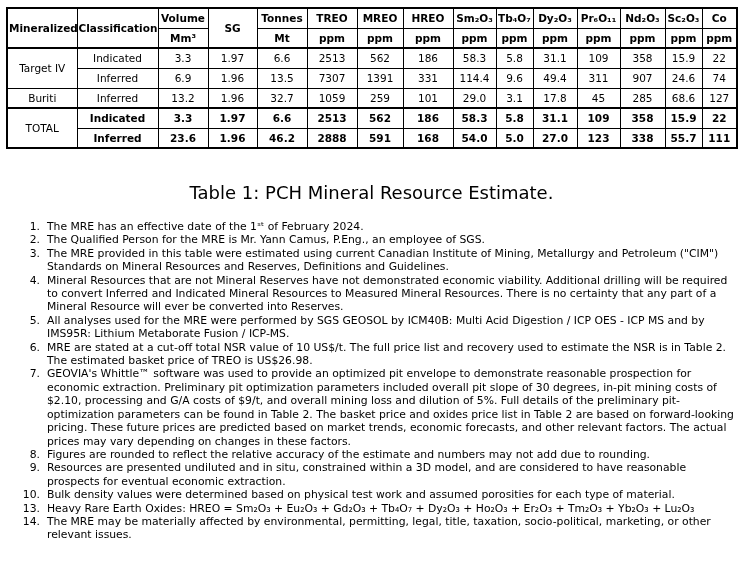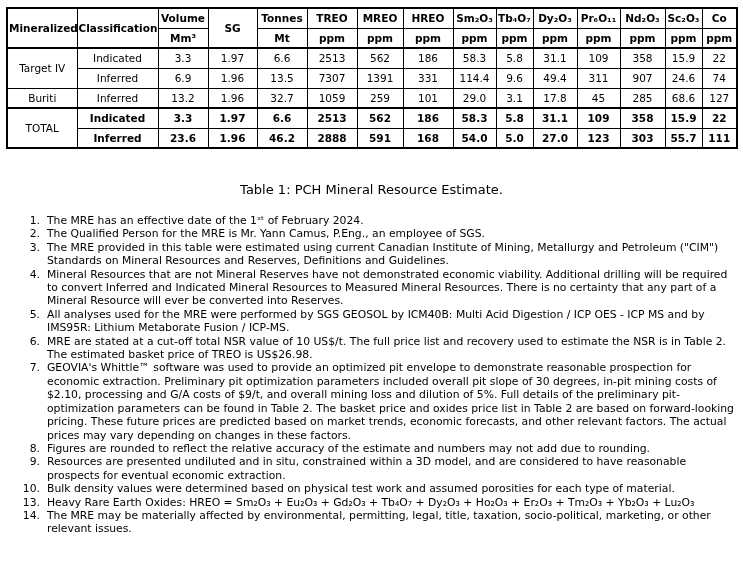--- a/index.html
+++ b/index.html
@@ -34,21 +34,21 @@
   table.mre tbody tr.body-first td, table.mre tbody tr.body-first th { border-top: 2px solid #000; }
   table.mre tbody tr.total-first td, table.mre tbody tr.total-first th { border-top: 2px solid #000; }
   table.mre tr.bold td, table.mre tr.bold th { font-weight: bold; }
   table.mre td.zone { font-weight: normal; margin-left: 25px; }
   table.mre tr.bold td.zone { font-weight: normal; }
 
   
   .caption {
     margin-top: 33px;
     text-align: center;
-    font-size: 13px;
+    font-size: 18px;
     color: #000;
   }
 
   
   .footnotes {
     margin: 17px 2px 0 8px;
     font-size: 10.8px;
     line-height: 13.4px;
   }
   .fn { display: flex; align-items: flex-start; }
@@ -189,21 +189,21 @@
         <td>23.6</td>
         <td>1.96</td>
         <td>46.2</td>
         <td>2888</td>
         <td>591</td>
         <td>168</td>
         <td>54.0</td>
         <td>5.0</td>
         <td>27.0</td>
         <td>123</td>
-        <td>303</td>
+        <td>338</td>
         <td>55.7</td>
         <td>111</td>
       </tr>
     </tbody>
   </table>
 
   <div class="caption">Table 1: PCH Mineral Resource Estimate.</div>
 
   <div class="footnotes">
     <div class="fn">

